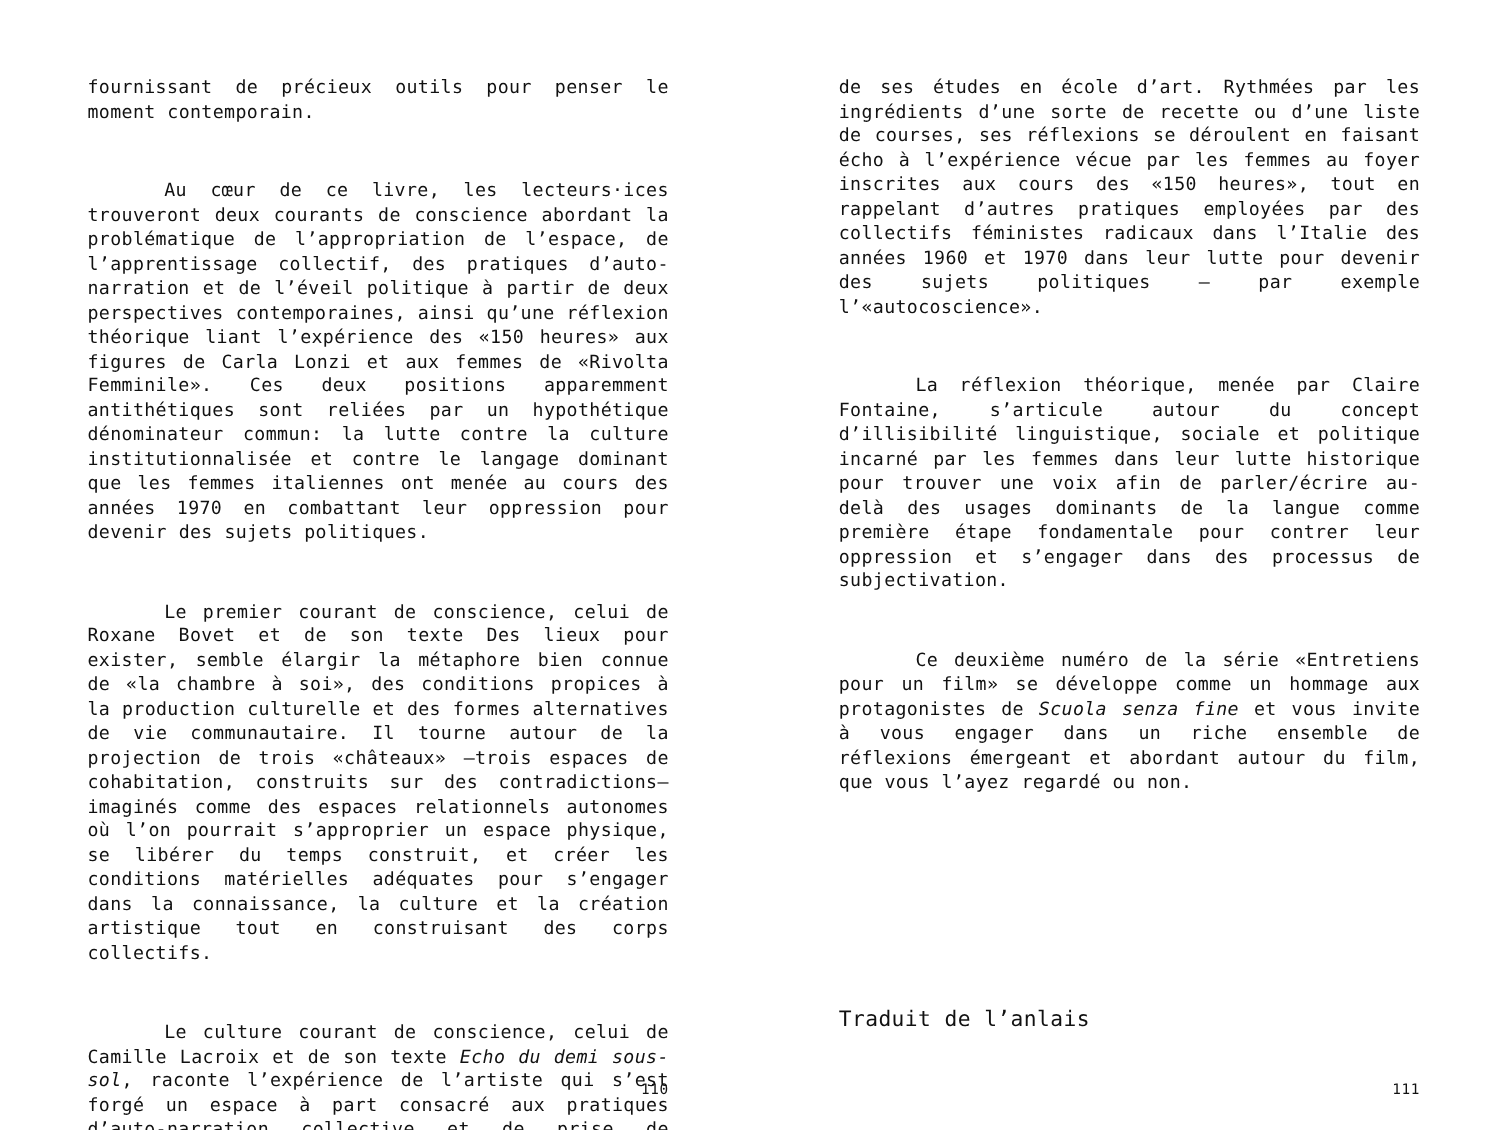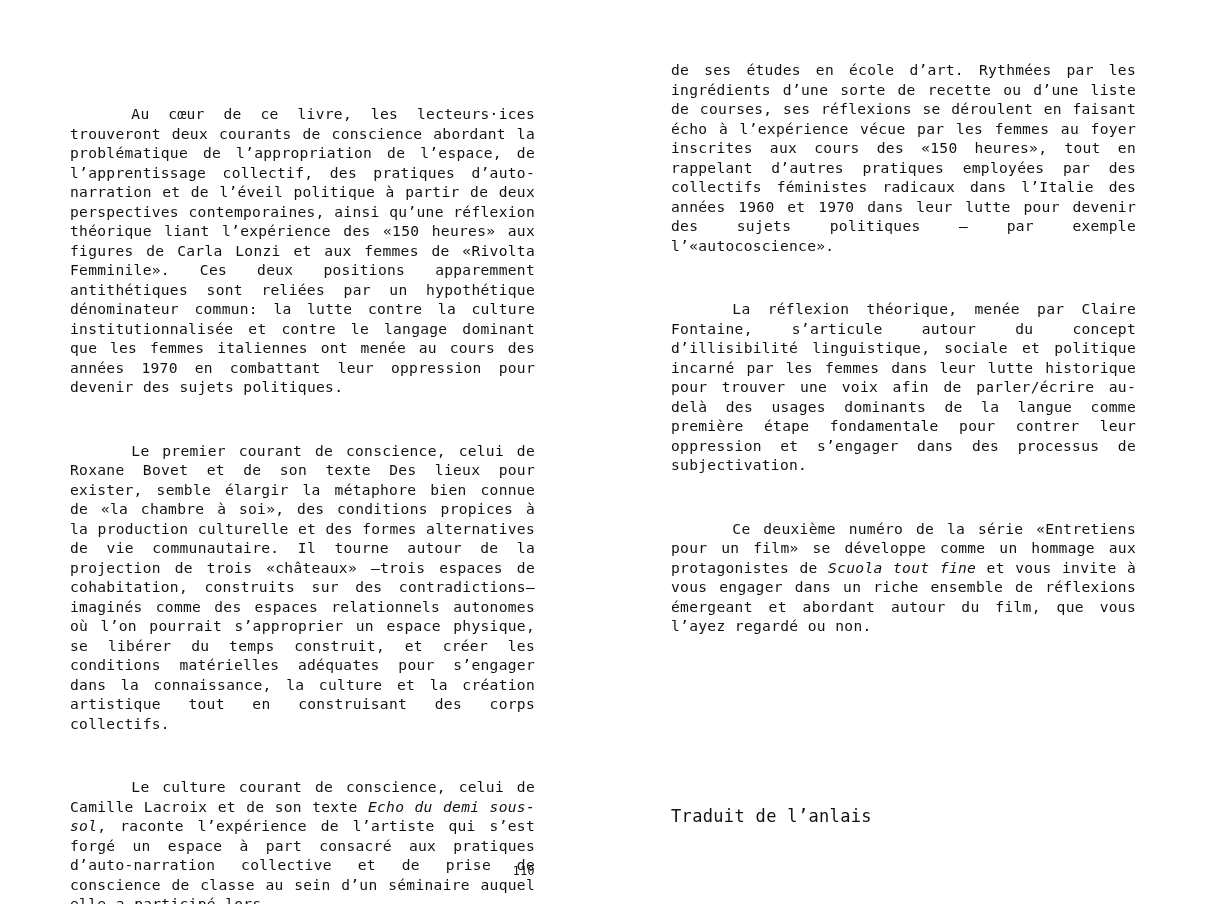--- a/index.html
+++ b/index.html
@@ -71,31 +71,33 @@
   .folio-left { left: 70px; }
   .folio-right { left: 671px; }
 </style>
 </head>
 <body>
 
 <div class="spread">
 
   <div class="page page-left">
     <div class="col" id="col-left">
+        <p class=""><span>fournissant de précieux outils pour penser le moment contemporain.</span></p>
         <p class="ind"><span>Au cœur de ce livre, les lecteurs·ices trouveront deux courants de conscience abordant la problématique de l’appropriation de l’espace, de l’apprentissage collectif, des pratiques d’auto-narration et de l’éveil politique à partir de deux perspectives contemporaines, ainsi qu’une réflexion théorique liant l’expérience des «150 heures» aux figures de Carla Lonzi et aux femmes de «Rivolta Femminile». Ces deux positions apparemment antithétiques sont reliées par un hypothétique dénominateur commun: la lutte contre la culture institutionnalisée et contre le langage dominant que les femmes italiennes ont menée au cours des années 1970 en combattant leur oppression pour devenir des sujets politiques.</span></p>
         <p class="ind"><span>Le premier courant de conscience, celui de Roxane Bovet et de son texte </span><span>Des lieux pour exister</span><span>, semble élargir la métaphore bien connue de «la chambre à soi», des conditions propices à la production culturelle et des formes alternatives de vie communautaire. Il tourne autour de la projection de trois «châteaux» –trois espaces de cohabitation, construits sur des contradictions– imaginés comme des espaces relationnels autonomes où l’on pourrait s’approprier un espace physique, se libérer du temps construit, et créer les conditions matérielles adéquates pour s’engager dans la connaissance, la culture et la création artistique tout en construisant des corps collectifs.</span></p>
         <p class="ind"><span>Le culture courant de conscience, celui de Camille Lacroix et de son texte </span><span class="it">Echo du demi sous-sol</span><span>, raconte l’expérience de l’artiste qui s’est forgé un espace à part consacré aux pratiques d’auto-narration collective et de prise de conscience de classe au sein d’un séminaire auquel elle a participé lors</span></p>
       </div>
   </div>
 
   <div class="page page-right">
     <div class="col" id="col-right">
         <p class=""><span>de ses études en école d’art. Rythmées par les ingrédients d’une sorte de recette ou d’une liste de courses, ses réflexions se déroulent en faisant écho à l’expérience vécue par les femmes au foyer inscrites aux cours des «150 heures», tout en rappelant d’autres pratiques employées par des collectifs féministes radicaux dans l’Italie des années 1960 et 1970 dans leur lutte pour devenir des sujets politiques – par exemple l’«autocoscience».</span></p>
         <p class="ind"><span>La réflexion théorique, menée par Claire Fontaine, s’articule autour du concept d’illisibilité linguistique, sociale et politique incarné par les femmes dans leur lutte historique pour trouver une voix afin de parler/écrire au-delà des usages dominants de la langue comme première étape fondamentale pour contrer leur oppression et s’engager dans des processus de subjectivation.</span></p>
-        <p class="ind"><span>Ce deuxième numéro de la série «Entretiens pour un film» se développe comme un hommage aux protagonistes de </span><span class="it">Scuola tout fine</span><span> et vous invite à vous engager dans un riche ensemble de réflexions émergeant et abordant autour du film, que vous l’ayez regardé ou non.</span></p>
+        <p class="ind"><span>Ce deuxième numéro de la série «Entretiens pour un film» se développe comme un hommage aux protagonistes de </span><span class="it">Scuola senza fine</span><span> et vous invite à vous engager dans un riche ensemble de réflexions émergeant et abordant autour du film, que vous l’ayez regardé ou non.</span></p>
       </div>
   </div>
 
   <div class="credit">Traduit de l’anlais</div>
 
   <div class="folio folio-left">110</div>
+  <div class="folio folio-right">111</div>
 
 </div>
 
 </body></html>

